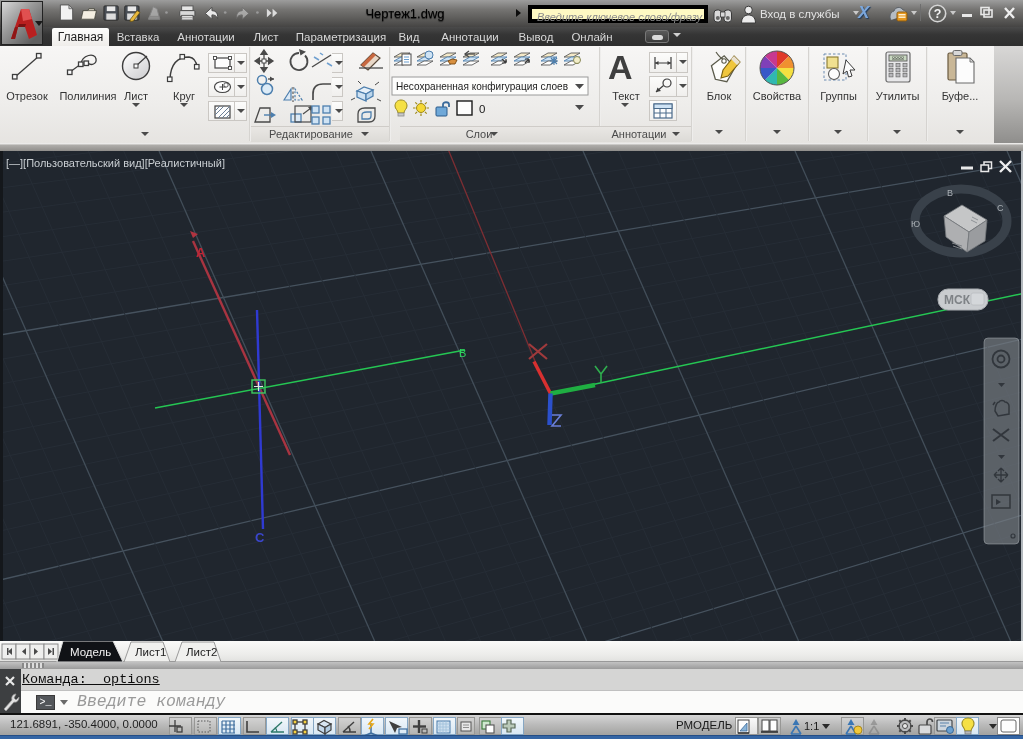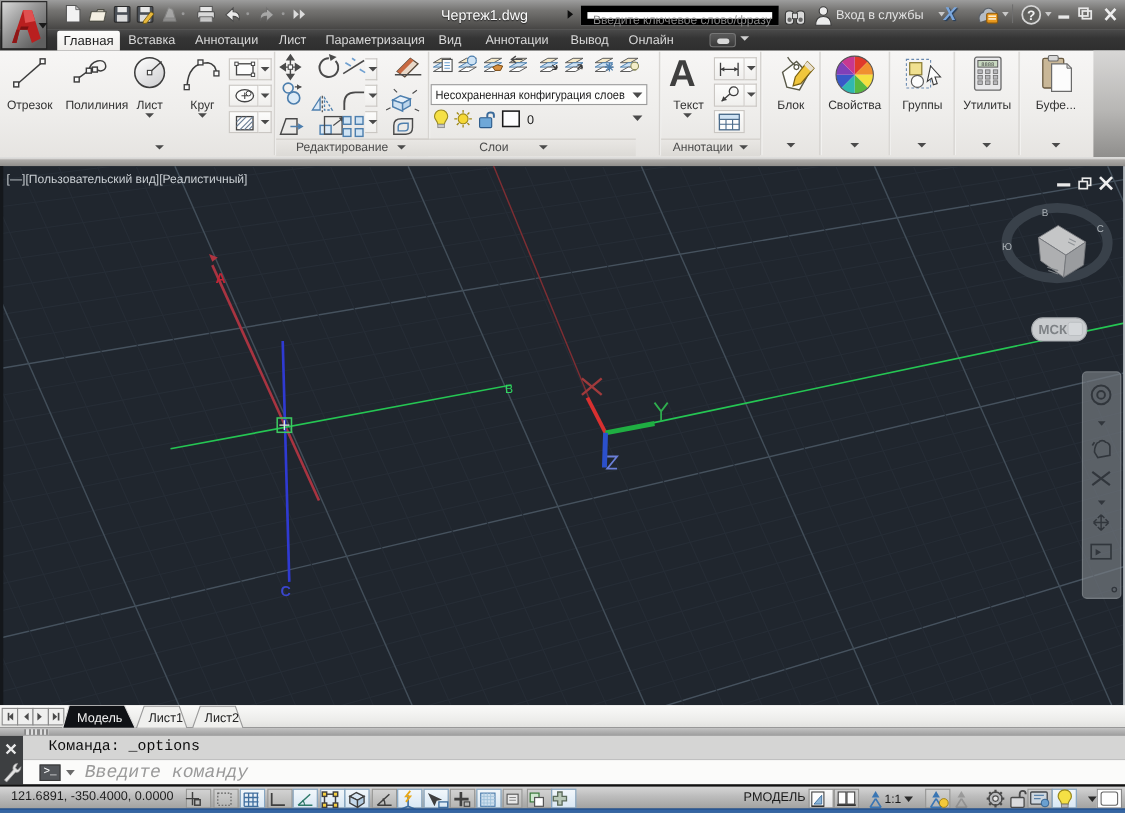--- a/index.html
+++ b/index.html
@@ -3,22 +3,22 @@
 <style>
 *{margin:0;padding:0;box-sizing:border-box;}
 html,body{width:1023px;height:739px;overflow:hidden;}
 body{font-family:"Liberation Sans",sans-serif;position:relative;background:#888;}
 .abs{position:absolute;}
 
 #title{left:0;top:0;width:1023px;height:27px;background:linear-gradient(#9d9d9d,#757472 35%,#5c5b59 70%,#454443);}
 #logo{left:1px;top:1px;width:42px;height:44px;background:linear-gradient(135deg,#d8d8d8,#9a9a9a 40%,#5f5f5f 85%);border:1px solid #222;z-index:30;}
 #logo svg{position:absolute;left:3px;top:3px;}
 .qat{top:4px;height:18px;}
-#doctitle{left:330px;top:6px;width:150px;text-align:right;color:#ffffff;font-size:13px;text-shadow:0 1px 1px #222;}
-#search{left:528px;top:5px;width:180px;height:18px;background:#ffffff;border:6px solid #000000;color:#8a8a8a;font-size:11px;line-height:16px;padding-left:5px;}
+#doctitle{left:330px;top:6px;width:150px;text-align:center;color:#000000;font-size:13px;text-shadow:0 1px 1px #222;}
+#search{left:528px;top:5px;width:180px;height:18px;background:#fef9c3;border:4px solid #000000;color:#8a8a8a;font-style:italic;font-size:11px;line-height:16px;padding-left:5px;}
 .tbtxt{color:#e2e2e2;font-size:12px;top:8px;}
 
 #tabs{left:0;top:27px;width:1023px;height:19px;background:linear-gradient(#4a4a4a,#353535 40%,#2e2e2e);}
 .rtab{position:absolute;top:29px;height:17px;color:#d8d8d8;font-size:11.5px;line-height:17px;text-align:center;}
 #tabactive{position:absolute;left:52px;top:28px;width:57px;height:18px;background:linear-gradient(#fdfdfc,#efedea);border-radius:2px 2px 0 0;color:#222;font-size:12px;line-height:18px;text-align:center;}
 
 #ribbon{left:0;top:46px;width:1023px;height:97px;background:linear-gradient(#f7f6f5,#eeedeb 60%,#e6e4e1);}
 #ribbon .lbl{position:absolute;top:80px;height:16px;background:linear-gradient(#e9e7e4,#dcdad6);border-top:1px solid #cfccc8;color:#4a4a4a;font-size:11px;line-height:15px;text-align:center;}
 .sep{position:absolute;top:1px;height:94px;width:2px;background:linear-gradient(90deg,#c9c6c2,#fbfbfa);}
 .icn{position:absolute;}
@@ -173,21 +173,21 @@
   <div class="sep" style="left:249px;"></div>
   <div class="sep" style="left:389px;"></div>
   <div class="sep" style="left:599px;"></div>
   <div class="sep" style="left:691px;"></div>
   <div class="sep" style="left:745px;"></div>
   <div class="sep" style="left:808px;"></div>
   <div class="sep" style="left:867px;"></div>
   <div class="sep" style="left:926px;"></div>
 
   <div class="lbl" style="left:251px;width:138px;padding-right:18px;">Редактирование</div>
-  <div class="lbl" style="left:370px;width:208px;padding-right:50px;">Слои</div>
+  <div class="lbl" style="left:400px;width:208px;padding-right:50px;">Слои</div>
   <div class="lbl" style="left:601px;width:90px;padding-right:14px;">Аннотации</div>
   <div class="dda" style="left:141px;top:86px;"></div>
   <div class="dda" style="left:361px;top:86px;"></div>
   <div class="dda" style="left:490px;top:86px;"></div>
   <div class="dda" style="left:672px;top:86px;"></div>
 
   <svg class="icn" style="left:0;top:0;" width="249" height="80" viewBox="0 0 249 80">
     <g stroke="#3d3d3d" stroke-width="1.3" fill="none">
       <line x1="15" y1="31" x2="39" y2="10"></line>
       <rect x="12.5" y="28.5" width="4.5" height="4.5" fill="#fafafa"></rect>
@@ -655,21 +655,21 @@
 <div id="cmd" class="abs">
   <div id="cmdgrip" class="abs">
       <div class="abs" style="left:22px;top:1px;width:22px;height:5px;background:repeating-linear-gradient(90deg,#888 0 2px,#ddd 2px 4px);"></div>
     </div>
   <div id="cmdside" class="abs">
     <svg width="21" height="44" viewBox="0 0 21 44" style="position:absolute;">
       <path d="M6 8 l8 8 M14 8 l-8 8" stroke="#e8e8e8" stroke-width="2.2"></path>
       <path d="M4 40 L12 31 C11 28 13 25 16 25 L14 29 L16 31 L19 28 C19 31 17 34 14 33 L6 42 Z" fill="#e2e2e2" stroke="#9a9a9a" stroke-width="0.7"></path>
     </svg>
   </div>
-  <div id="cmdrow1" class="abs" style="padding-left:23px;">Команда: _options</div>
+  <div id="cmdrow1" class="abs" style="padding-left:1px;text-decoration:underline;">Команда: _options</div>
   <div id="cmdrow2" class="abs">
     <div class="abs" style="left:15px;top:4px;width:19px;height:15px;background:#53565a;border:1px solid #3a3a3a;color:#fff;font-family:'Liberation Mono',monospace;font-size:10px;line-height:13px;text-align:center;">&gt;_</div>
     <div class="abs" style="left:39px;top:9px;width:0;height:0;border-left:4px solid transparent;border-right:4px solid transparent;border-top:5px solid #6a6a6a;"></div>
     <div class="abs" style="left:56px;top:1px;font-family:'Liberation Mono',monospace;font-style:italic;font-size:16.5px;color:#9a9a9a;">Введите команду</div>
   </div>
 </div>
 <div id="status" class="abs">
   <div class="abs" style="left:10px;top:3px;font-size:11.5px;color:#1f1f1f;text-align:right;">121.6891,  -350.4000,  0.0000</div>
   <div class="stb off" style="left:169px;"></div>
   <div class="stb off" style="left:193.5px;"></div>

